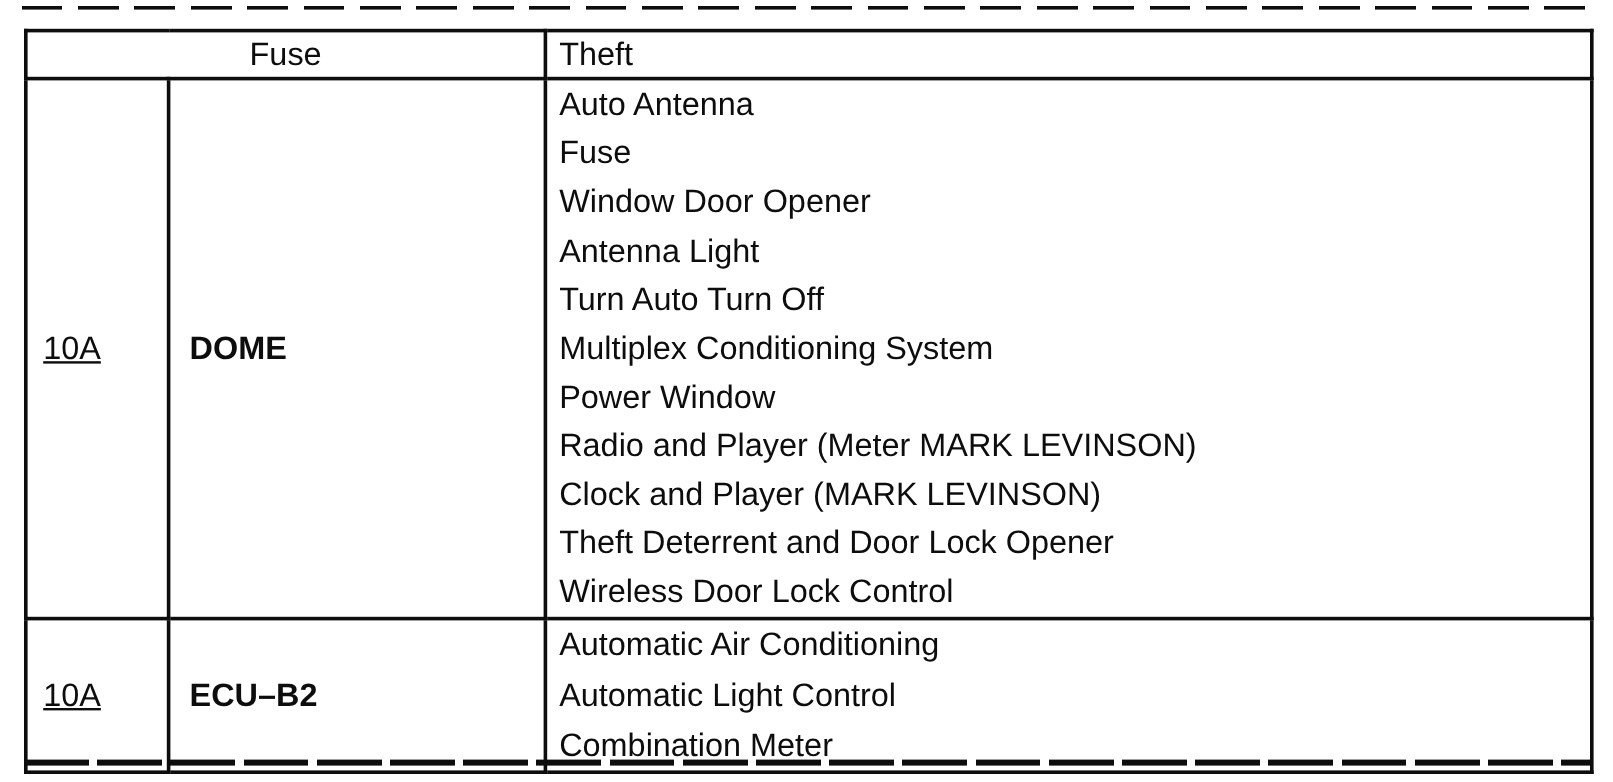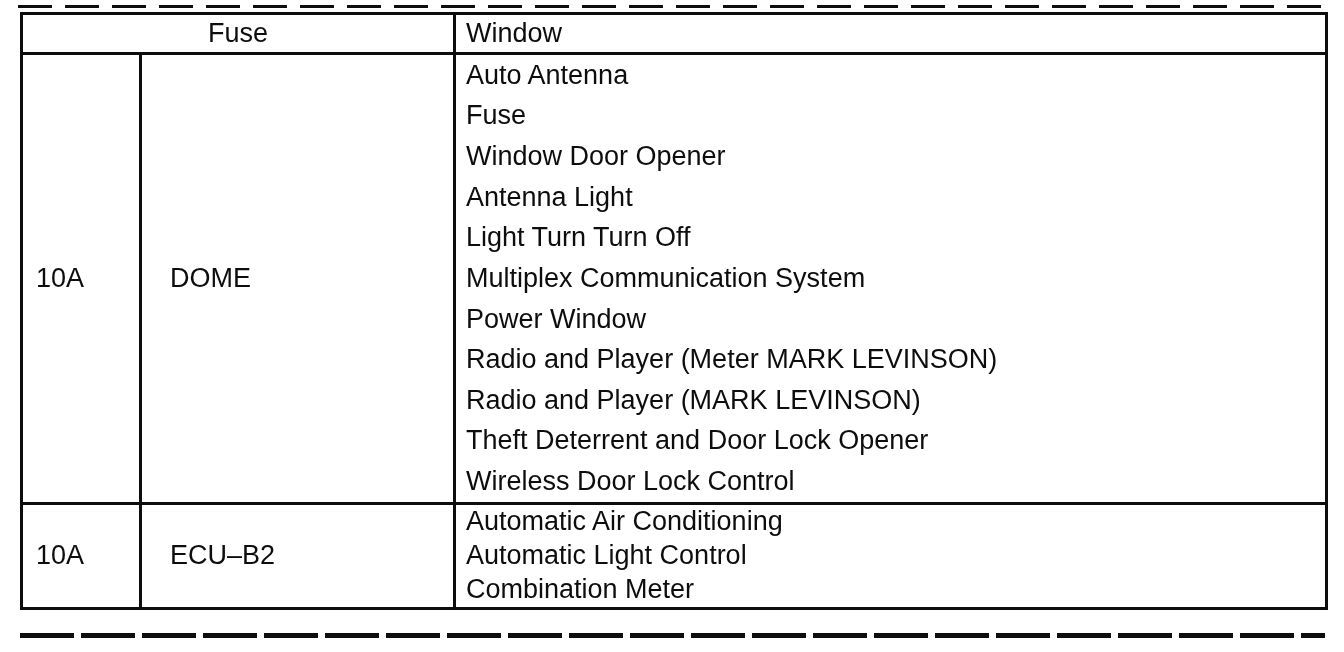--- a/index.html
+++ b/index.html
@@ -32,21 +32,21 @@
     left: 20px;
     top: 633px;
     width: 1305px;
     height: 5px;
     background: repeating-linear-gradient(90deg,
       var(--ink, #0d0d0d) 0 54px, transparent 54px 61px);
   }
   table.fuse-table {
     position: absolute;
     left: 20px;
-    top: 12px;
+    top: 24px;
     width: 1305px;
     border-collapse: collapse;
     table-layout: fixed;
     border: 3px solid var(--ink, #0d0d0d);
     border-bottom: none;
     font-size: 27px;
     line-height: 1.15;
   }
   col.c-amp  { width: 119px; }
   col.c-name { width: 314px; }
@@ -56,30 +56,30 @@
     border: 3px solid var(--ink, #0d0d0d);
     border-bottom-width: 3px;
     font-weight: normal;
     padding: 0;
     vertical-align: middle;
   }
   thead tr { height: 40px; }
   th.h-fuse { text-align: center; }
   th.h-system { text-align: left; padding-left: 10px; }
 
-  td.amp   { padding-left: 13px; }
-  td.fname { padding-left: 28px; }
+  td.amp   { padding-left: 13px; text-decoration: underline; }
+  td.fname { padding-left: 16px; font-weight: bold; }
   td.systems { padding: 0; vertical-align: top; }
   .systems-wrap {
     display: flex;
     flex-direction: column;
     justify-content: space-around;
   }
   tbody tr:nth-child(1) .systems-wrap { height: 447px; }
-  tbody tr:nth-child(2) .systems-wrap { height: 102px; }
+  tbody tr:nth-child(2) .systems-wrap { height: 125px; }
   .system-item {
     padding-left: 10px;
     white-space: nowrap;
   }
 </style>
 </head>
 <body>
 
 <div class="page" style="--ink: #0d0d0d; --paper: #ffffff;">
 
@@ -87,38 +87,38 @@
 
   <table class="fuse-table">
     <colgroup>
       <col class="c-amp">
       <col class="c-name">
       <col class="c-sys">
     </colgroup>
     <thead>
       <tr>
         <th class="h-fuse" colspan="2">Fuse</th>
-        <th class="h-system">Window</th>
+        <th class="h-system">Theft</th>
       </tr>
     </thead>
     <tbody>
         <tr>
       <td class="amp">10A</td>
       <td class="fname">DOME</td>
       <td class="systems">
         <div class="systems-wrap">
               <div class="system-item">Auto Antenna</div>
               <div class="system-item">Fuse</div>
               <div class="system-item">Window Door Opener</div>
               <div class="system-item">Antenna Light</div>
-              <div class="system-item">Light Turn Turn Off</div>
-              <div class="system-item">Multiplex Communication System</div>
+              <div class="system-item">Turn Auto Turn Off</div>
+              <div class="system-item">Multiplex Conditioning System</div>
               <div class="system-item">Power Window</div>
               <div class="system-item">Radio and Player (Meter MARK LEVINSON)</div>
-              <div class="system-item">Radio and Player (MARK LEVINSON)</div>
+              <div class="system-item">Clock and Player (MARK LEVINSON)</div>
               <div class="system-item">Theft Deterrent and Door Lock Opener</div>
               <div class="system-item">Wireless Door Lock Control</div>
             </div>
       </td>
     </tr>
         <tr>
       <td class="amp">10A</td>
       <td class="fname">ECU–B2</td>
       <td class="systems">
         <div class="systems-wrap">

